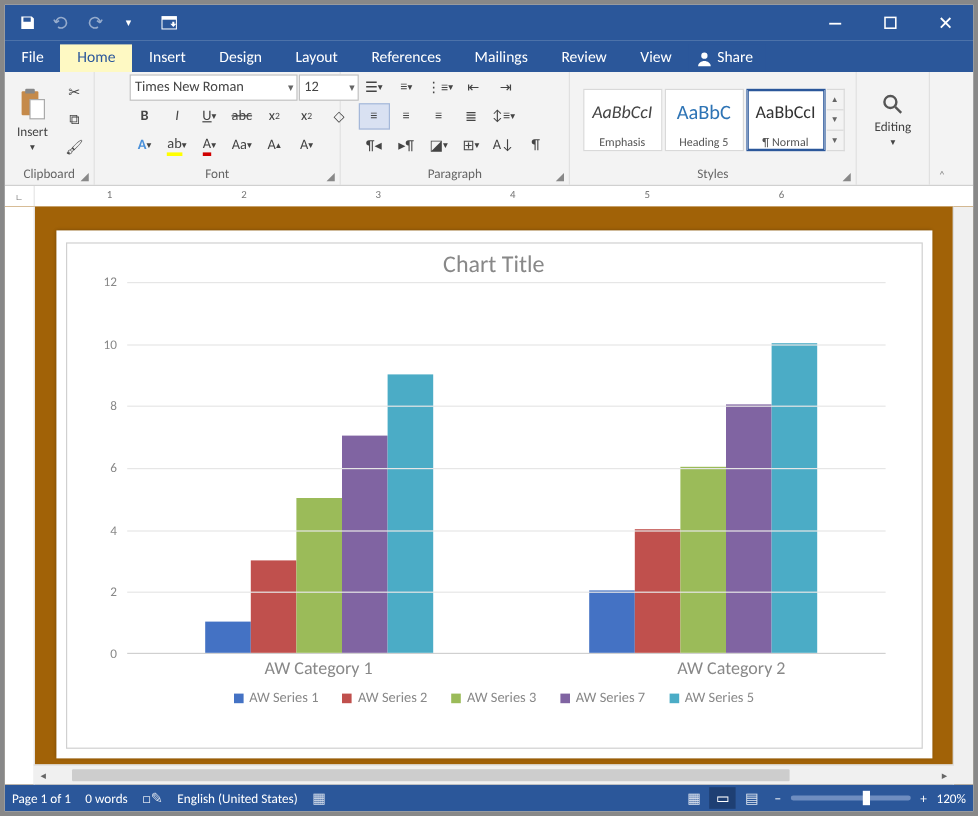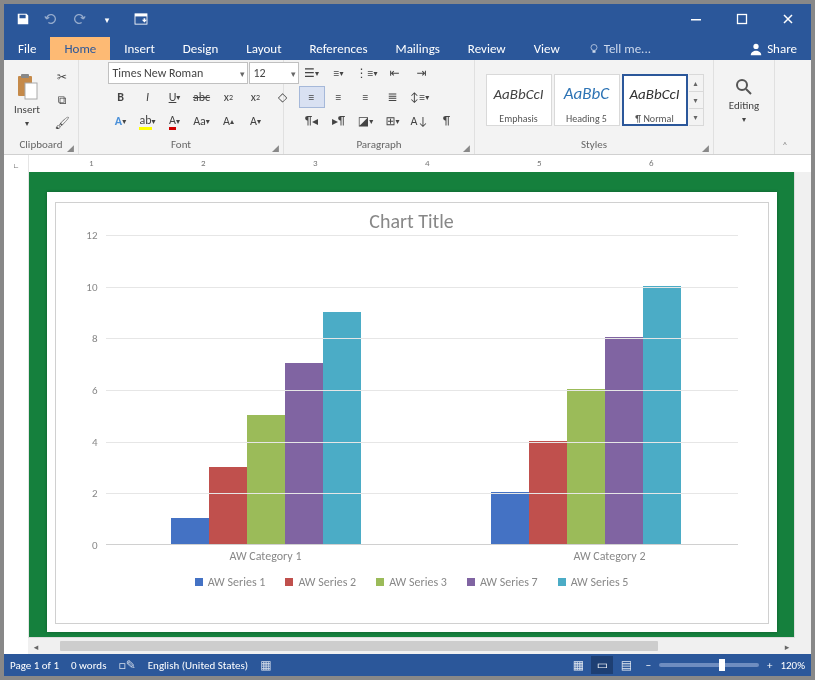--- a/index.html
+++ b/index.html
@@ -19,75 +19,75 @@
   .win-controls { margin-left:auto; display:flex;}
   .win-btn { width:46px; height:30px; display:flex; align-items:center; justify-content:center; color:#fff; font-size:12px;}
   .titlebar .ribbon-display { width:30px; height:30px; display:flex; align-items:center; justify-content:center; color:#fff; font-size:12px;}
   
   .tabs {
     height:26px; background:#2B579A; display:flex; align-items:flex-end; color:#fff;
     font-size:13px;
   }
   .tab { padding:4px 14px; cursor:pointer;}
   .tab.file { font-weight:400;}
-  .tab.active { background:#fdba74; color:#2B579A;}
+  .tab.active { background:#fef9c3; color:#2B579A;}
   .tab.tellme { display:flex; align-items:center; gap:4px; color:#cdd9ec; flex:1;}
   .share-btn { display:flex; align-items:center; gap:4px; background:#2B579A; padding:4px 10px 4px 6px; margin-right:4px;}
   
   .ribbon {
     height:94px; background:#F3F3F3; border-bottom:1px solid #d0d0d0; display:flex; font-size:11px;
     color:#444;
   }
   .group { border-right:1px solid #e0e0e0; display:flex; flex-direction:column; align-items:center; padding:2px 4px 0 4px;}
   .group-body { display:flex; align-items:center; gap:2px; flex:1; }
   .group-label { height:16px; font-size:11px; color:#666; display:flex; justify-content:center; width:100%; position:relative;}
   .group-label .launcher { position:absolute; right:0; bottom:1px; font-size:9px; color:#888; cursor:pointer;}
   .rb-btn { min-width:20px; height:20px; display:flex; align-items:center; justify-content:center; border:1px solid transparent; padding:0 2px; font-size:12px; color:#444;}
   .rb-col { display:flex; flex-direction:column; gap:1px;}
   .rb-row { display:flex; gap:1px; align-items:center;}
   .big-btn { display:flex; flex-direction:column; align-items:center; justify-content:center; width:40px; height:70px; gap:2px; font-size:11px;}
   .big-btn .icon { font-size:22px;}
   .font-select { height:20px; border:1px solid #c0c0c0; background:#fff; font-size:12px; display:flex; align-items:center; padding:0 14px 0 4px; position:relative;}
   .font-select::after { content:"▾"; position:absolute; right:2px; font-size:9px; color:#666;}
   .style-card { width:64px; height:50px; border:1px solid #d9d9d9; background:#fff; display:flex; flex-direction:column; align-items:center; justify-content:flex-end; font-size:10px; color:#555; margin:0 1px;}
   .style-card.sel { border:1px solid #2B579A; box-shadow: inset 0 0 0 1px #2B579A;}
-  .style-card .sample { font-family:"Calibri"; flex:1; display:flex; align-items:center; color:#333;font-style:italic;}
+  .style-card .sample { font-family:"Calibri"; flex:1; display:flex; align-items:center; color:#333;}
   .style-card .sample.s1 {font-size:15px; font-style:italic; color:#444;}
   .style-card .sample.s2 {font-size:17px; color:#2E74B5;}
   .style-card .sample.s3 {font-size:15px;}
   .style-gallery { display:flex; align-items:center;}
   .gallery-scroll { width:14px; height:50px; border:1px solid #d9d9d9; border-left:none; display:flex; flex-direction:column;}
   .gallery-scroll div { flex:1; display:flex; align-items:center; justify-content:center; font-size:8px; color:#666; border-bottom:1px solid #d9d9d9;}
   .gallery-scroll div:last-child{border:none;}
   
   .ruler-area { height:18px; background:#fff; border-bottom:1px solid #e5e5e5; display:flex; align-items:center; position:relative; font-size:9px; color:#777;}
   .ruler-corner { width:24px; height:100%; border-right:1px solid #e5e5e5; display:flex; align-items:center; justify-content:center;}
   .ruler { flex:1; position:relative; overflow:hidden; height:100%;}
   .ruler .num { position:absolute; top:2px; font-size:9px;}
   
   .doc-area {
-    position:absolute; top:168px; left:0; right:0; bottom:22px; background:#15803d; overflow:hidden;
+    position:absolute; top:168px; left:0; right:0; bottom:22px; background:#a16207; overflow:hidden;
     display:flex;
   }
   .vruler { width:24px; background:#fff; border-right:1px solid #e5e5e5; position:relative;}
   .doc-wrap { flex:1; overflow:auto; display:flex; justify-content:center; align-items:flex-start; padding:20px 0 0 0;}
   .page {
     width:730px; background:#fff; box-shadow:0 0 3px rgba(0,0,0,.3); padding:10px 8px 8px 8px;
     box-sizing:border-box;
   }
   .chart-frame { border:1px solid #d0d0d0; background:#fff; position:relative; height:420px;}
   .chart-title { text-align:center; font-size:20px; color:#888; padding:6px 0 2px 0; font-family:"Calibri";}
   .plot-area { position:relative; height:310px; margin:0 10px 0 0;}
   .y-axis { position:absolute; left:0; top:0; width:46px; height:100%;}
   .y-tick { position:absolute; right:4px; font-size:11px; color:#888; transform:translateY(-50%);}
   .plot { position:absolute; left:50px; right:20px; top:0; bottom:0; border-bottom:1px solid #d0d0d0;}
   .gridline { position:absolute; left:0; right:0; border-top:1px solid #e6e6e6;}
   .bars { position:absolute; left:0; right:0; top:0; bottom:0;}
   .bar { position:absolute; bottom:0; width:38px;}
-  .xlabels { position:relative; height:24px; margin-left:50px; margin-right:20px; font-size:12px; color:#888;}
+  .xlabels { position:relative; height:24px; margin-left:50px; margin-right:20px; font-size:15px; color:#888;}
   .xlabel { position:absolute; top:4px; transform:translateX(-50%);}
   .legend { display:flex; justify-content:center; gap:20px; font-size:12px; color:#888; padding:6px 0 10px 0;}
   .legend span { display:flex; align-items:center; gap:5px;}
   .legend .sw { width:8px; height:8px; display:inline-block;}
   
   .vscroll { width:16px; background:#f0f0f0; border-left:1px solid #ddd;}
   .hscroll-area { position:absolute; left:24px; right:16px; bottom:22px; height:16px; background:#f0f0f0; border-top:1px solid #ddd; display:flex; align-items:center;}
   .hscroll-track { flex:1; height:16px; position:relative; margin:0 16px;}
   .hscroll-thumb { position:absolute; left:0; width:85%; top:3px; height:10px; background:#cdcdcd; border-radius:1px;}
   .hscroll-btn { width:16px; height:16px; display:flex; align-items:center; justify-content:center; font-size:9px; color:#666;}
@@ -159,29 +159,20 @@
 <div class="tabs">
   <div class="tab file">File</div>
   <div class="tab active">Home</div>
   <div class="tab">Insert</div>
   <div class="tab">Design</div>
   <div class="tab">Layout</div>
   <div class="tab">References</div>
   <div class="tab">Mailings</div>
   <div class="tab">Review</div>
   <div class="tab">View</div>
-  <div class="tab tellme">
-    <span>
-      <svg width="12" height="12" viewBox="0 0 16 16">
-            <circle cx="8" cy="6" r="4" fill="none" stroke="#cdd9ec"></circle>
-            <rect x="6" y="10" width="4" height="3" fill="#cdd9ec"></rect>
-          </svg>
-    </span>
-    <span>Tell me...</span>
-  </div>
   <div class="share-btn">
     <span>
       <svg width="14" height="14" viewBox="0 0 16 16">
             <circle cx="8" cy="5" r="3" fill="#fff"></circle>
             <path d="M2 15c0-3 3-5 6-5s6 2 6 5" fill="#fff"></path>
           </svg>
     </span>
     <span>Share</span>
   </div>
 </div>

